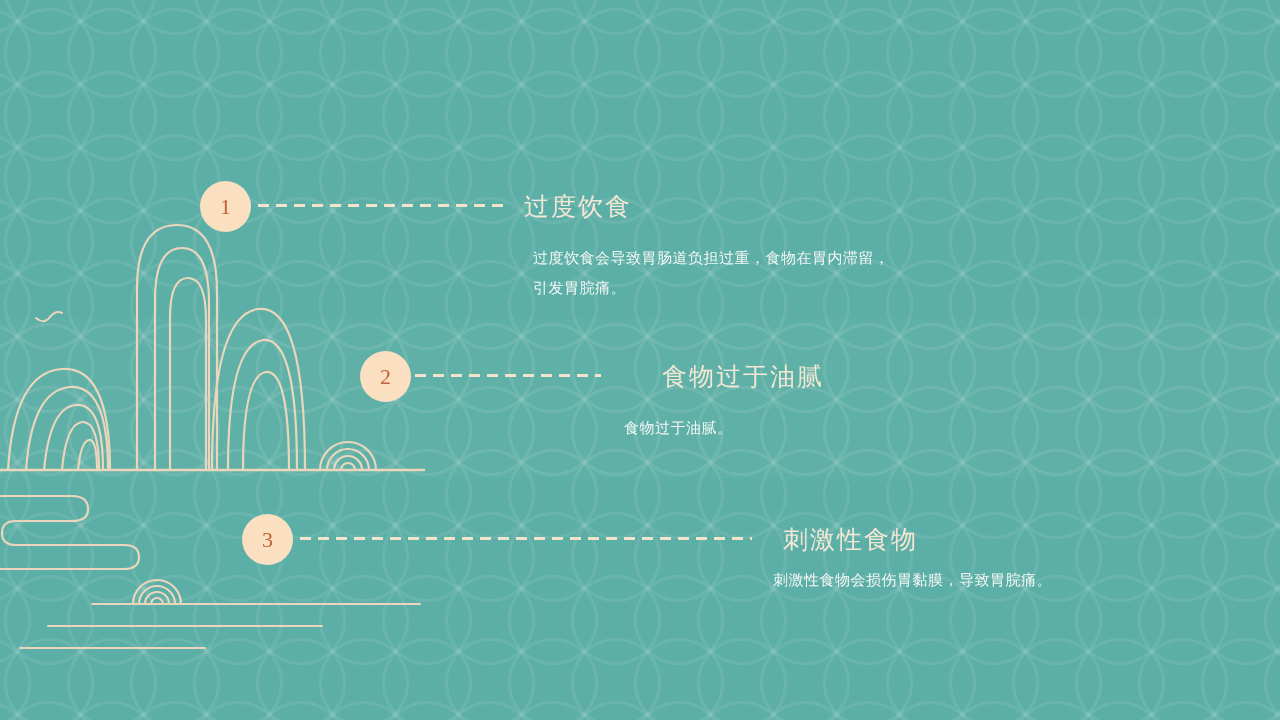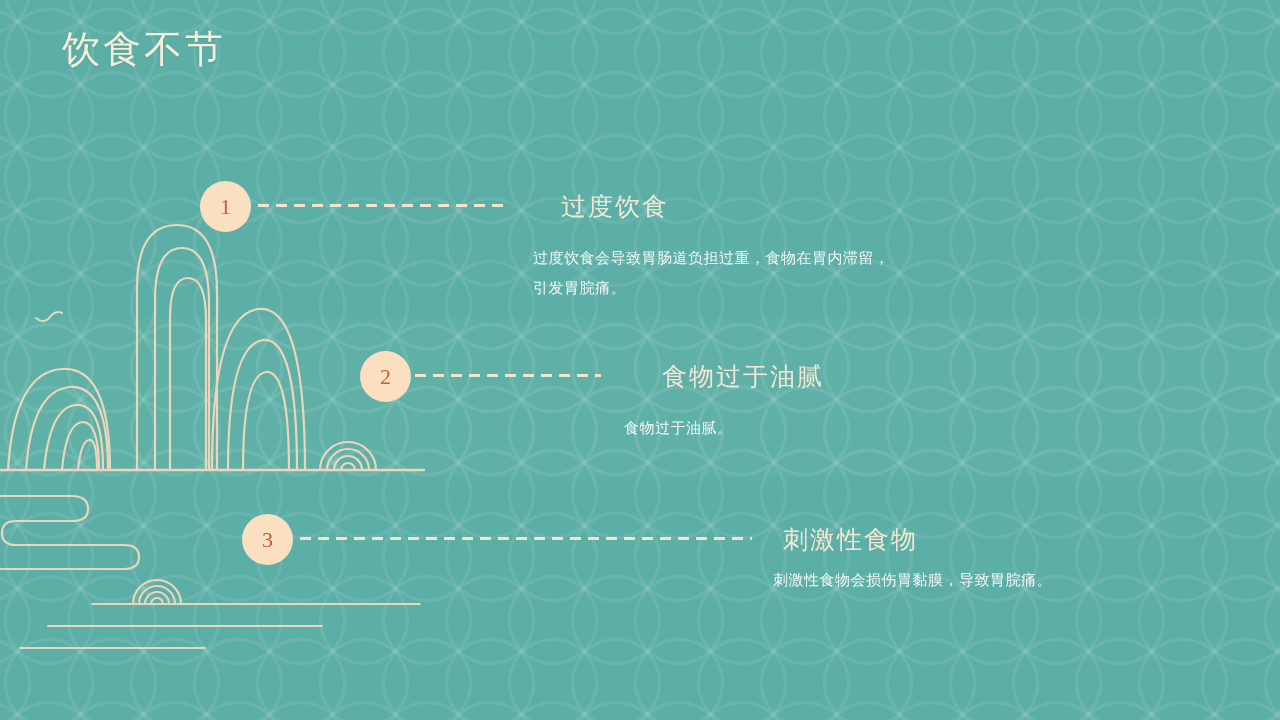--- a/index.html
+++ b/index.html
@@ -151,26 +151,25 @@
       <path d="M151 604 A 6 6 0 0 1 163 604"></path>
 
       <path d="M92 604 L420 604" stroke-width="2"></path>
       <path d="M48 626 L322 626" stroke-width="2"></path>
       <path d="M20 648 L205 648" stroke-width="2"></path>
 
       <path d="M36 318 Q44 325 50 317 Q56 310 62 313" stroke-width="2"></path>
     </g>
   </svg>
 
-  <div class="title">饮食不节</div>
 
   <div class="item">
     <div class="badge" style="left:200px; top:181px;">1</div>
     <div class="dashline" style="left:258px; top:204px; width:252px;"></div>
-    <div class="heading" style="left:561px; top:190px;">过度饮食</div>
+    <div class="heading" style="left:524px; top:190px;">过度饮食</div>
     <div class="body" style="left:533px; top:243px; width:470px;">
       <div>过度饮食会导致胃肠道负担过重，食物在胃内滞留，</div>
       <div>引发胃脘痛。</div>
     </div>
   </div>
 
   <div class="item">
     <div class="badge" style="left:360px; top:351px;">2</div>
     <div class="dashline" style="left:415px; top:374px; width:186px;"></div>
     <div class="heading" style="left:622px; top:360px;margin-left:40px;">食物过于油腻</div>

